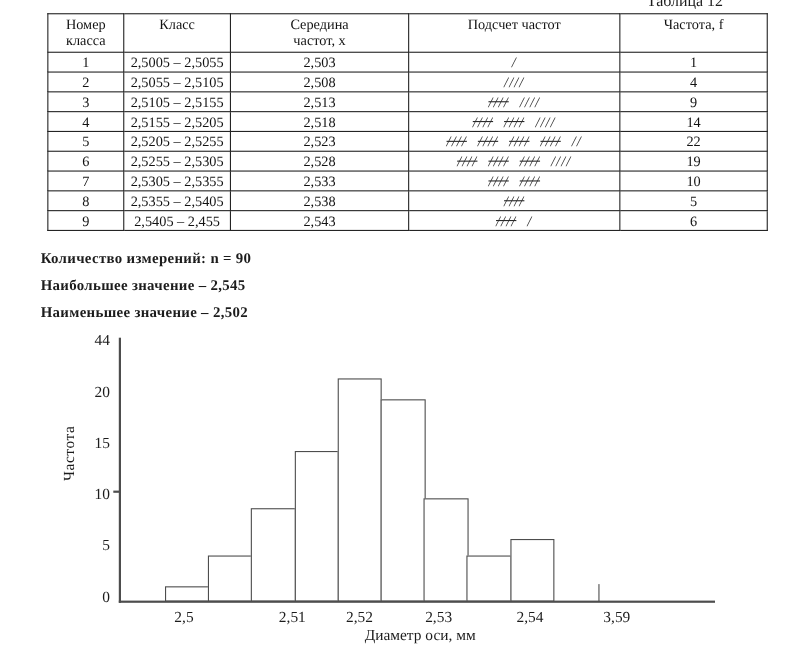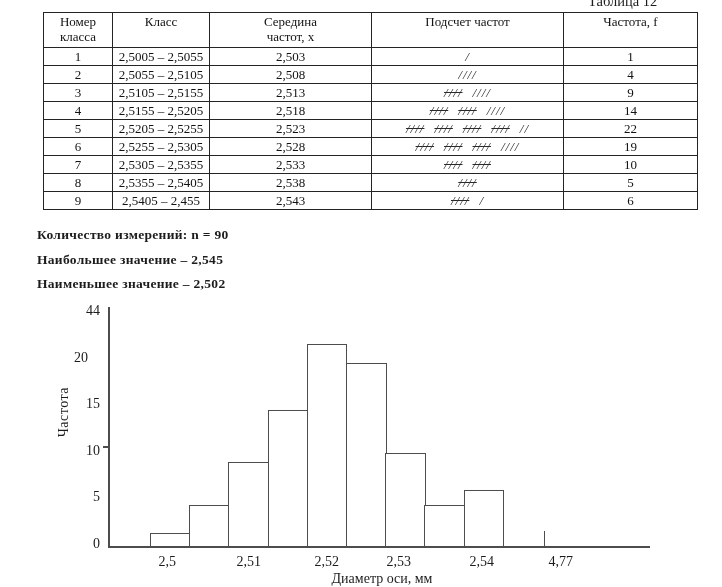--- a/index.html
+++ b/index.html
@@ -187,26 +187,26 @@
     </div>
   <div class="axis-line" style="left:108.2px; top:7px; width:1.6px; height:240.7px;"></div>
   <div class="axis-line" style="left:108.2px; top:246.2px; width:542px; height:1.6px;"></div>
   <div class="ytick-mark-10"></div>
   <div class="stray-tick"></div>
   <div id="yticks">
       <div class="ytick" style="top: 234.5px;">0</div>
       <div class="ytick" style="top: 188px;">5</div>
       <div class="ytick" style="top: 141.5px;">10</div>
       <div class="ytick" style="top: 95px;">15</div>
-      <div class="ytick" style="top: 48.5px; text-align: center;">20</div>
+      <div class="ytick" style="top: 48.5px;">20</div>
       <div class="ytick" style="top: 2px;">44</div>
     </div>
   <div id="xticks">
       <div class="xtick" style="left: 122px;">2,5</div>
-      <div class="xtick" style="left: 207px;">2,51</div>
+      <div class="xtick" style="left: 224px;">2,51</div>
       <div class="xtick" style="left: 285px;">2,52</div>
       <div class="xtick" style="left: 357px;">2,53</div>
       <div class="xtick" style="left: 440px;">2,54</div>
-      <div class="xtick" style="left: 519px;">4,77</div>
+      <div class="xtick" style="left: 519px;">3,59</div>
     </div>
   <div class="y-title">Частота</div>
   <div class="x-title">Диаметр оси, мм</div>
 </div>
 
 </body></html>

